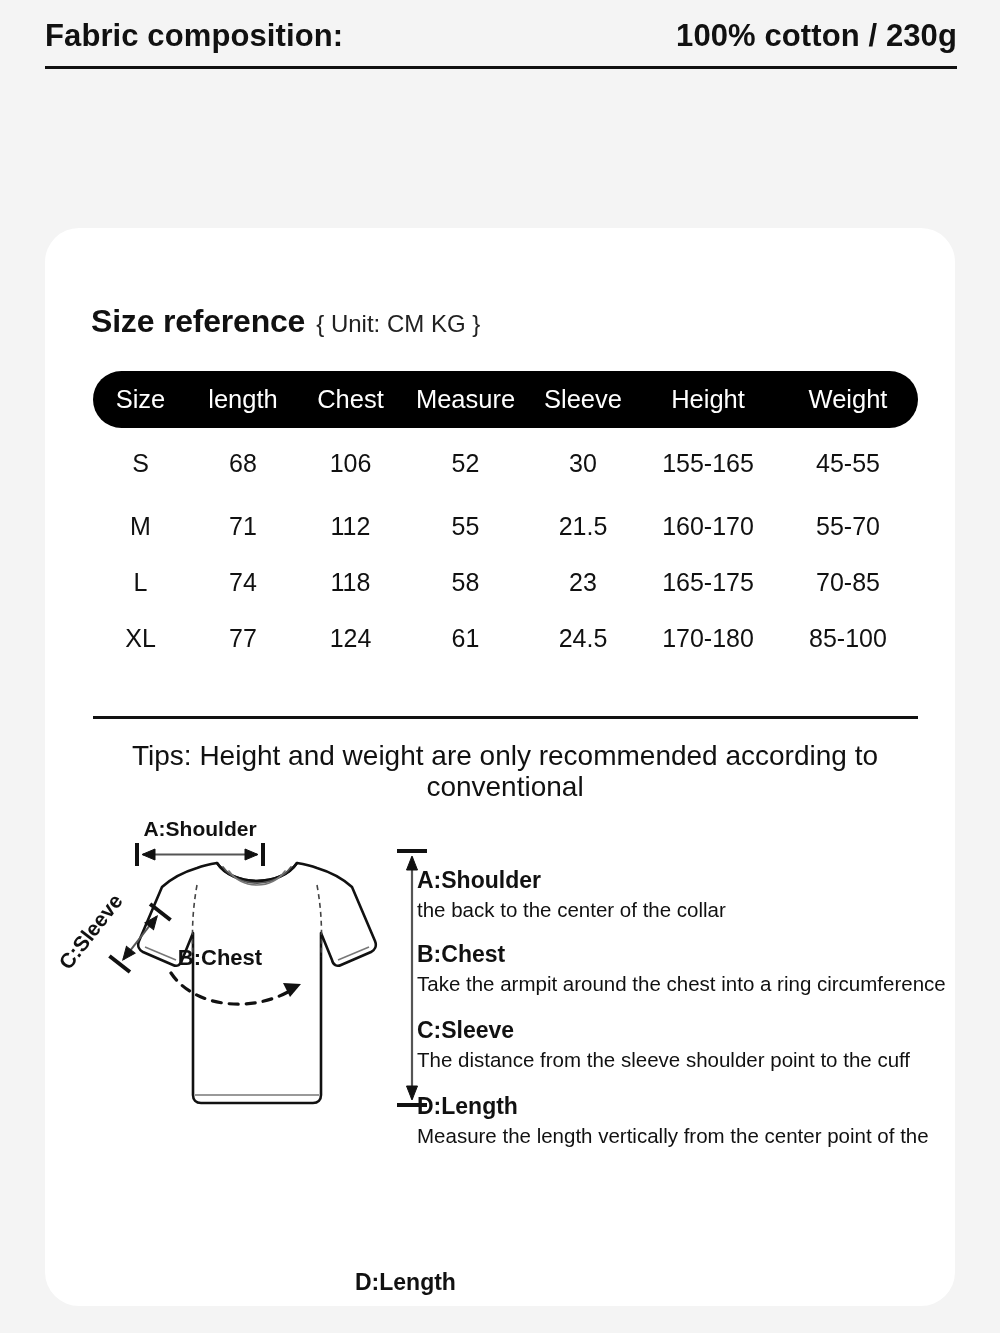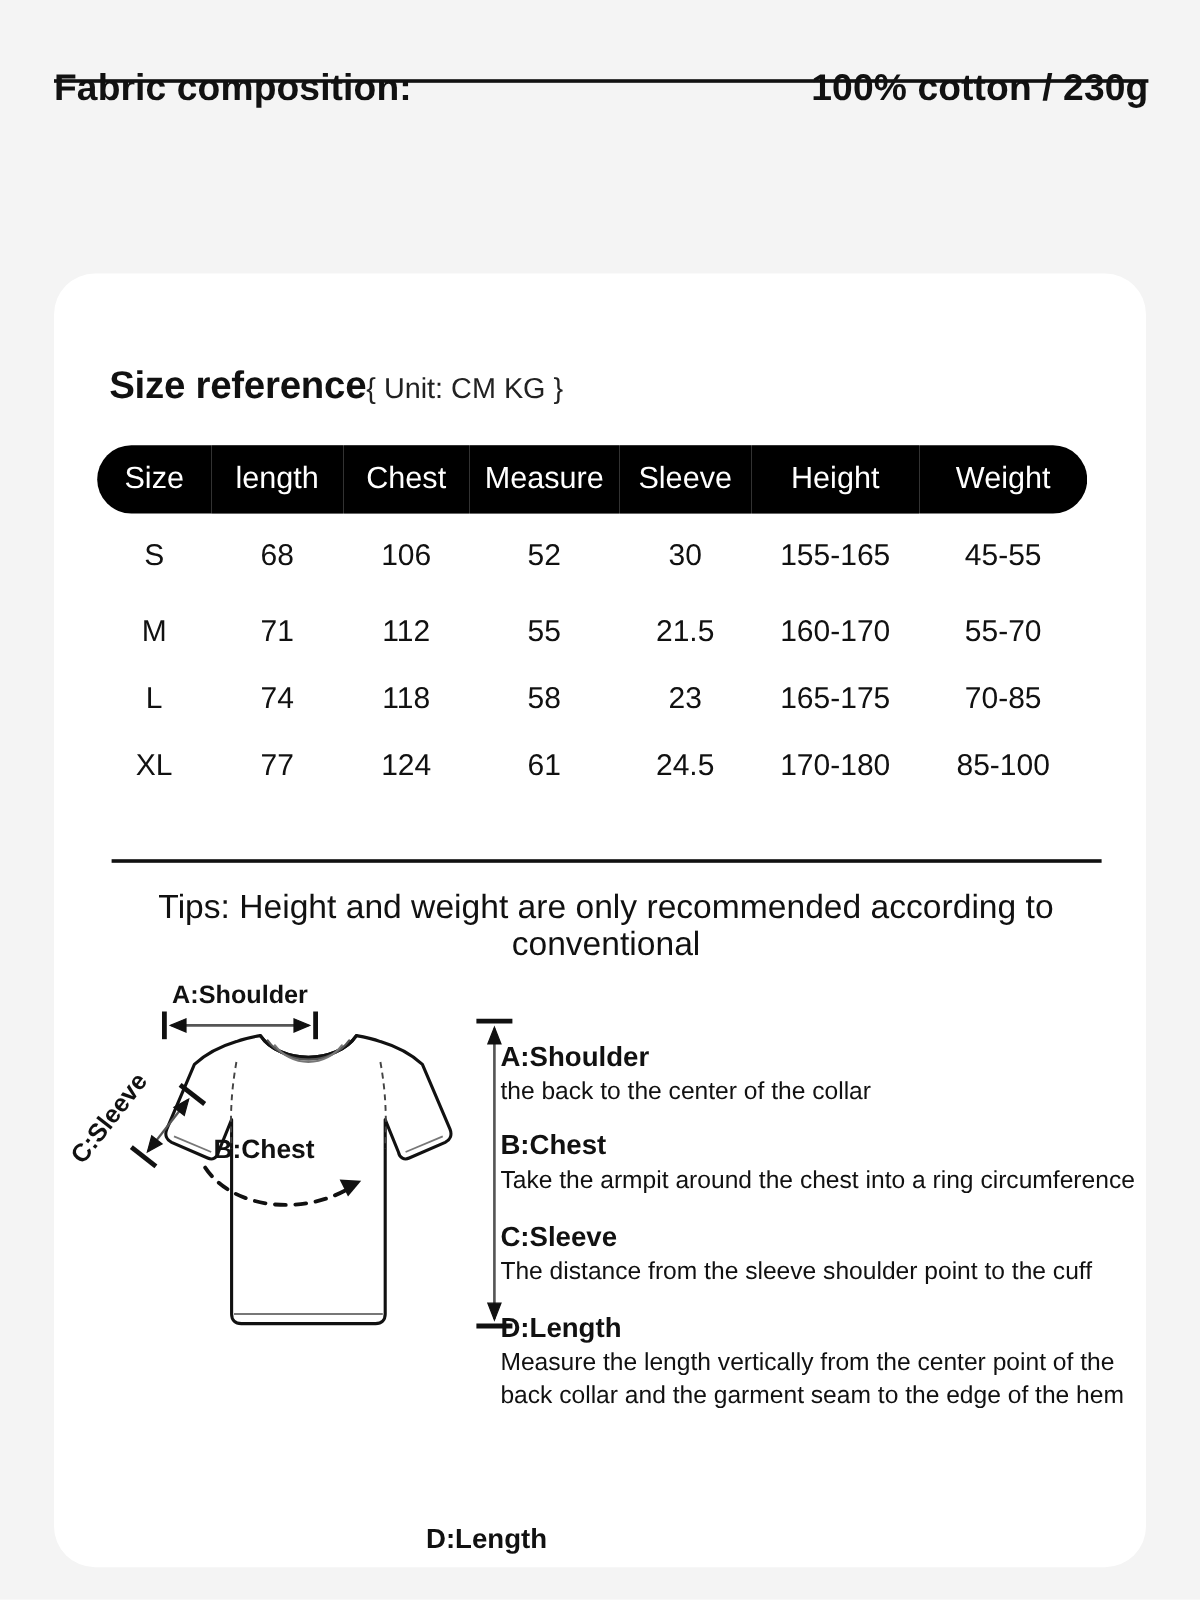--- a/index.html
+++ b/index.html
@@ -15,21 +15,20 @@
 
   
   .fabric-bar {
     position: absolute;
     left: 45px;
     top: 18px;
     width: 912px;
     display: flex;
     align-items: baseline;
     justify-content: space-between;
-    margin-top: 37px;
   }
   .fabric-label,
   .fabric-value {
     font-size: 31px;
     font-weight: bold;
     color: #111;
     letter-spacing: 0.1px;
     white-space: nowrap;
   }
   .fabric-rule {
@@ -52,37 +51,38 @@
     border-radius: 34px;
   }
 
   
   .heading-row {
     position: absolute;
     left: 46px;
     top: 75px;
     display: flex;
     align-items: baseline;
+    gap: 11px;
   }
   .heading-main {
     font-size: 32px;
     font-weight: bold;
     color: #111;
     letter-spacing: -0.2px;
   }
   .heading-unit {
     font-size: 24px;
     font-weight: normal;
     color: #222;
   }
 
   
   .size-table {
     position: absolute;
-    left: 36px;
+    left: 48px;
     top: 143px;
     width: 825px;
     border-collapse: collapse;
     table-layout: fixed;
   }
   .size-table th,
   .size-table td {
     text-align: center;
     font-size: 25px;
     color: #111;
@@ -361,17 +361,16 @@
     </div>
 
     <div class="legend-block gap-c">
       <div class="legend-term">C:Sleeve</div>
       <div class="legend-desc">The distance from the sleeve shoulder point to the cuff</div>
     </div>
 
     <div class="legend-block">
       <div class="legend-term">D:Length</div>
       <div class="legend-desc">Measure the length vertically from the center point of the</div>
-      <div class="legend-desc">back collar and the garment seam to the edge of the hem</div>
     </div>
 
   </div>
 </div>
 
 </body></html>

